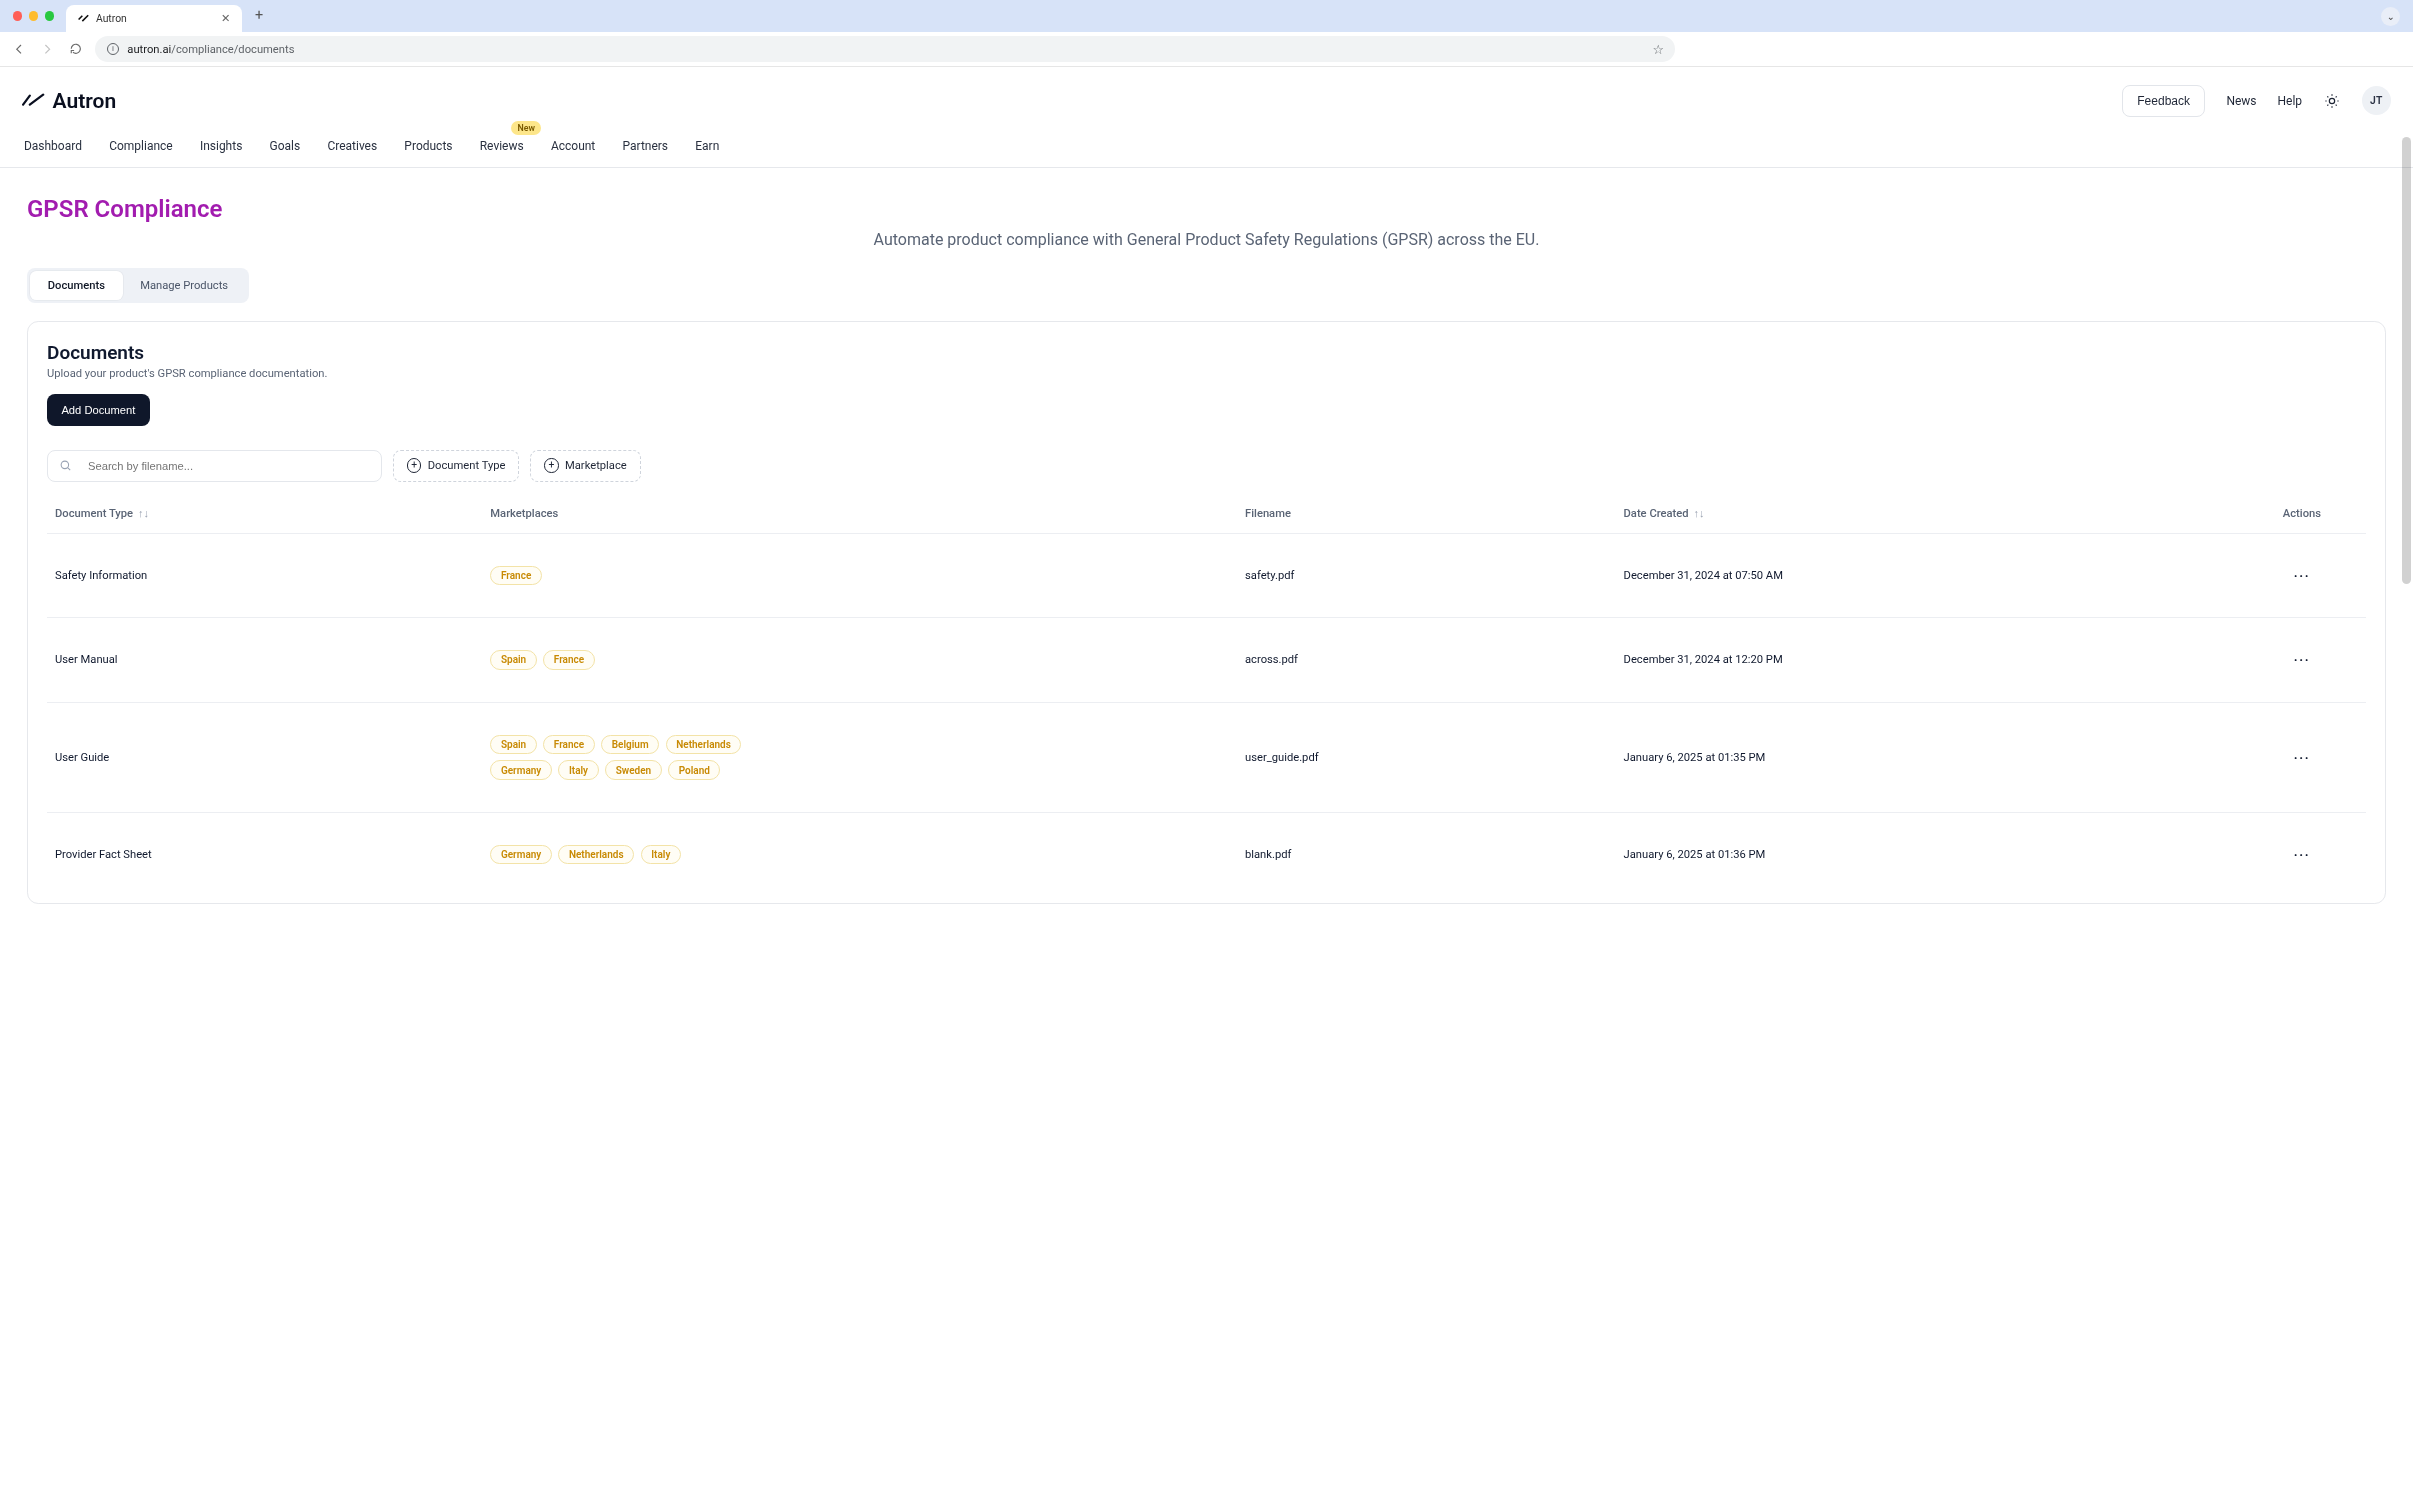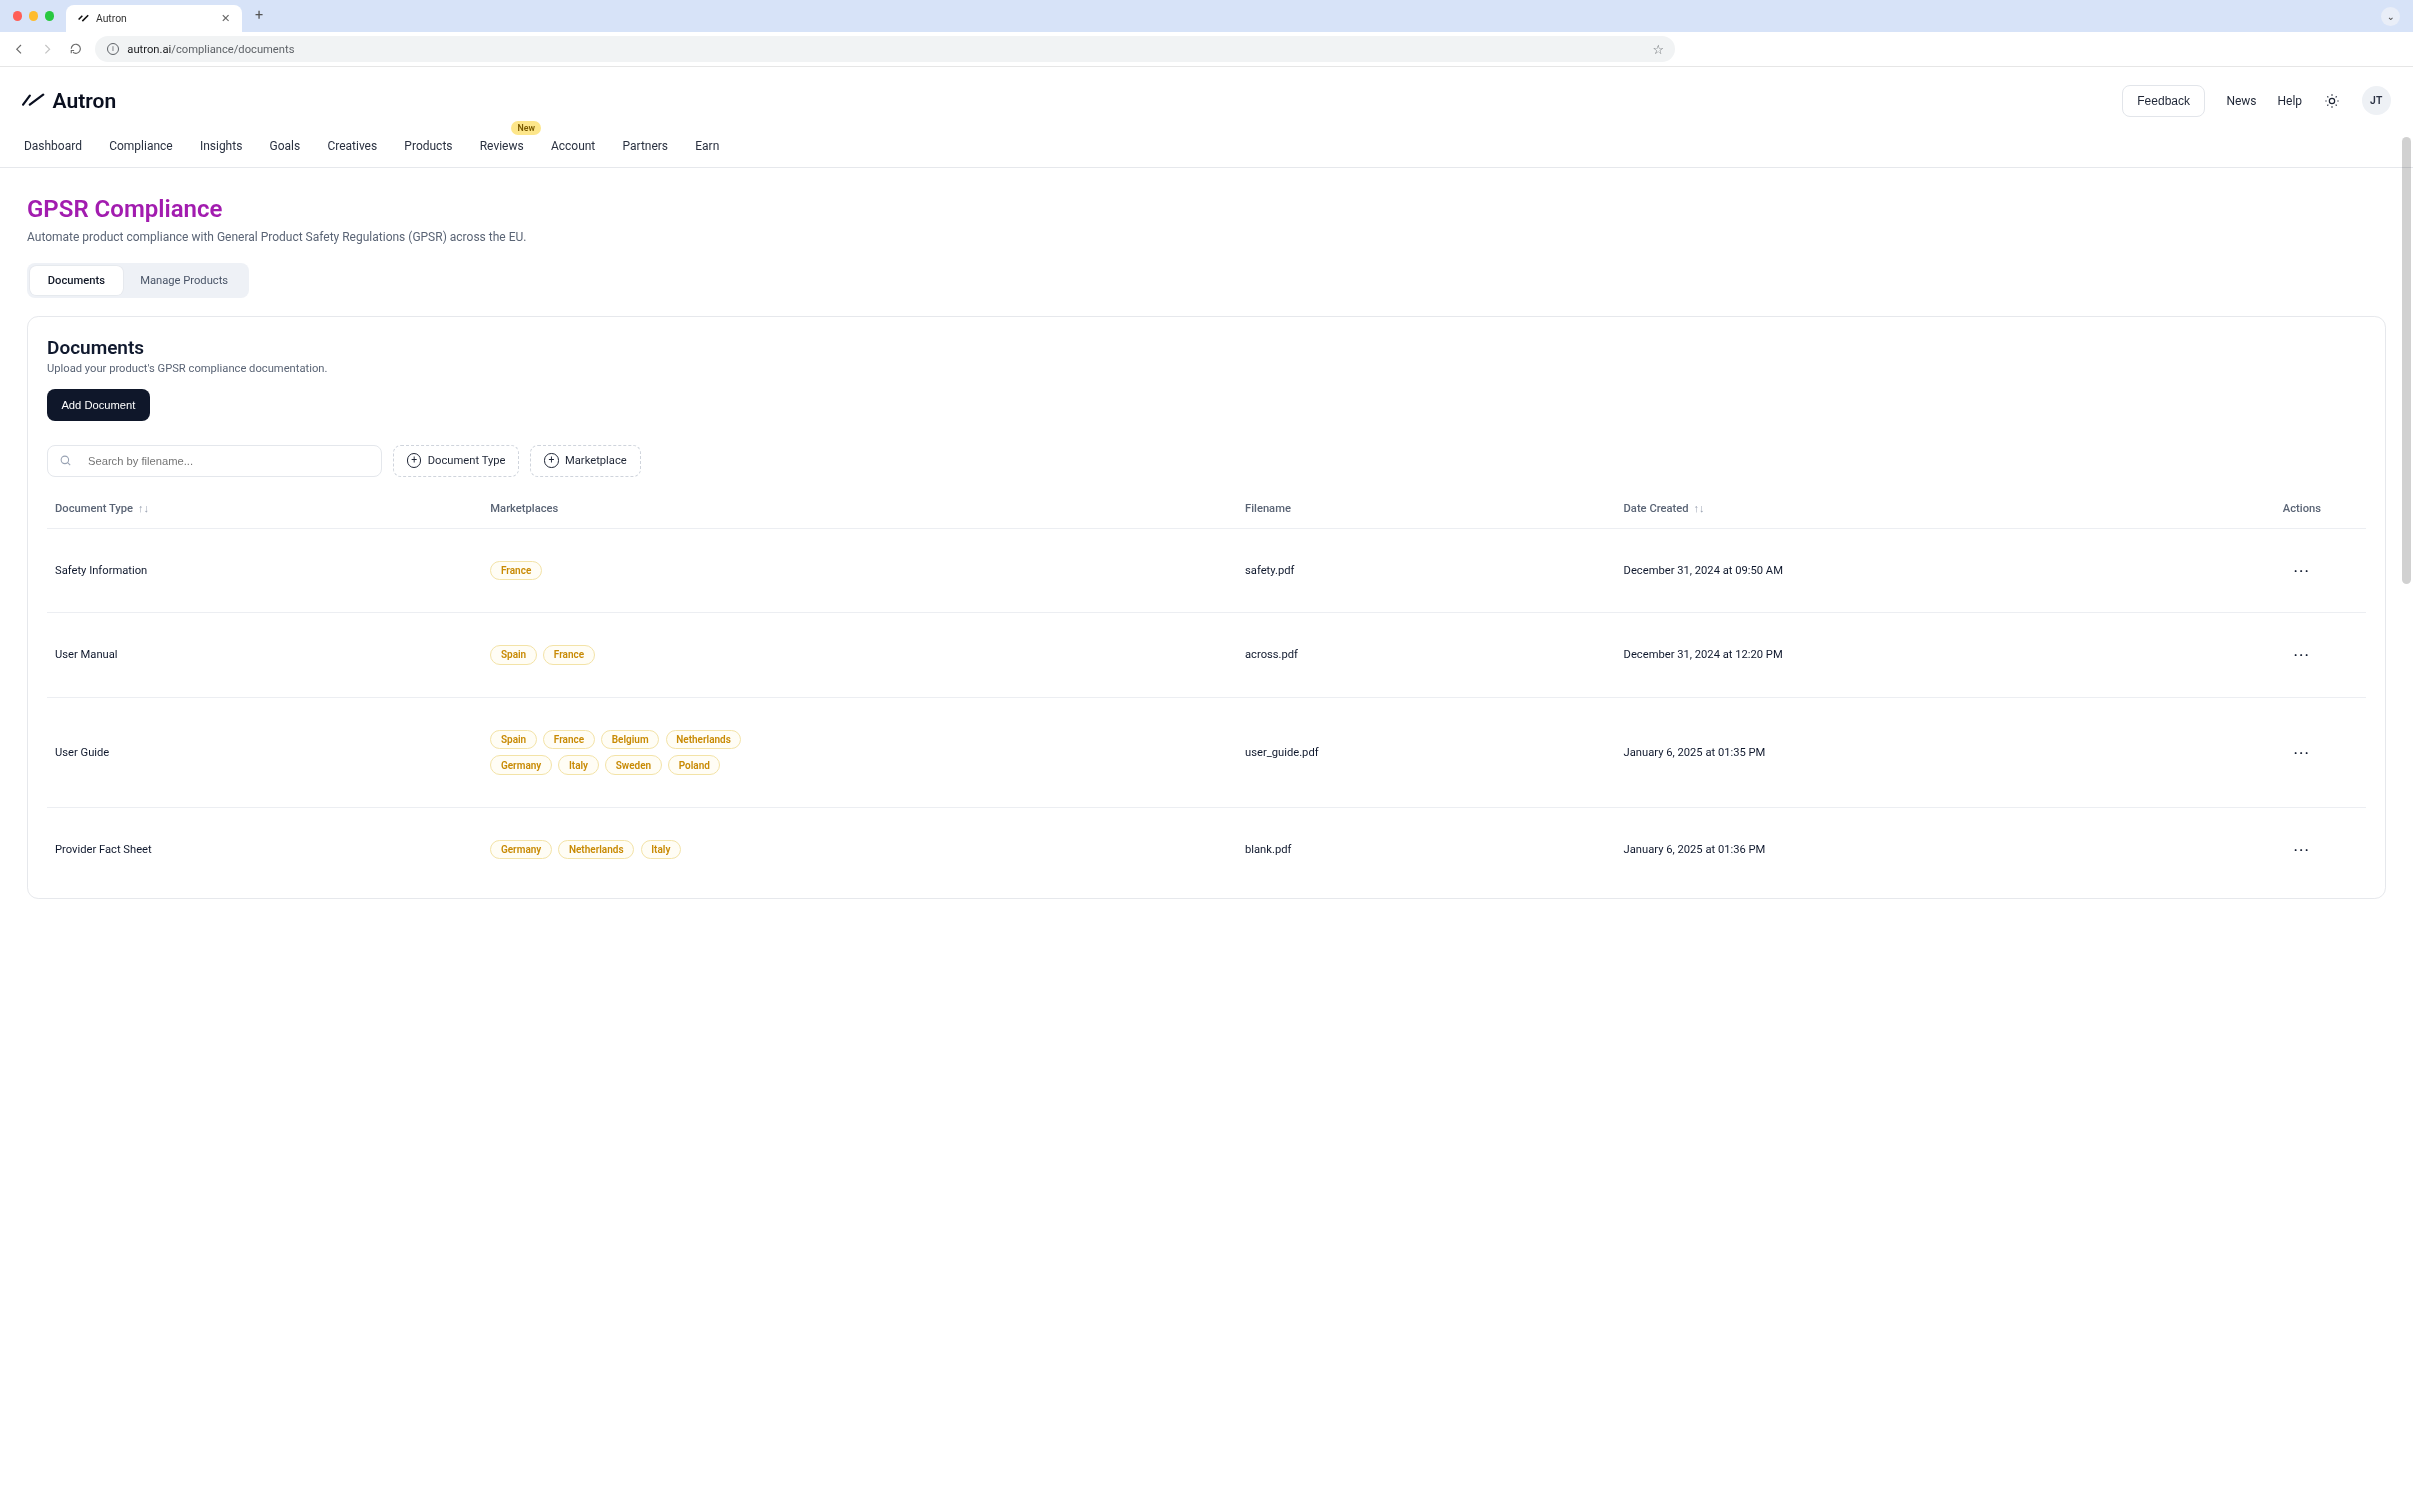--- a/index.html
+++ b/index.html
@@ -40,21 +40,21 @@
   .feedback-btn { border:0.8px solid #e2e5ea; background:#fff; border-radius:8px; padding:8px 14.4px; font-size:12px; color:#1f2636; }
   .link { font-size:12px; color:#1f2636; }
   .icon-btn { width:17.6px; height:17.6px; color:#1f2636; display:flex; align-items:center; justify-content:center;}
   .avatar { width:29px; height:29px; border-radius:50%; background:#eef1f5; color:#2b3244; font-size:10.4px; font-weight:600; display:flex; align-items:center; justify-content:center;}
   .mainnav { display:flex; gap:24px; padding:4.8px 22.3px 0 22.3px; border-bottom:0.8px solid #e6e8ec; }
   .mainnav .item { position:relative; padding:9.6px 1.6px 14.4px 1.6px; font-size:12px; color:#2a3140; }
   .mainnav .badge { position:absolute; top:-8px; right:-16px; background:#fde68a; color:#7a5a00; font-size:8.8px; font-weight:600; padding:1.6px 6.4px; border-radius:8px;}
 
   .page { padding:27px 27px 32px 27px; }
   .page h1 { font-size:24px; font-weight:600; color:#a21caf; margin-bottom:6.4px;}
-  .page .sub { font-size:12px; color:#5a6475; margin-bottom:19px;}
+  .page .sub { font-size:16px; color:#5a6475; margin-bottom:19px;text-align:center;}
   .seg { display:inline-flex; background:#eef1f6; border-radius:8px; padding:3.2px; margin-bottom:17.6px;}
   .seg .segbtn { padding:8px 17.6px; font-size:11.2px; border-radius:6.4px; color:#4a5568; }
   .seg .segbtn.active { background:#fff; color:#111827; font-weight:500; box-shadow:0 0 0 0.8px #e4e7ec;}
   .card { border:0.8px solid #e6e8ec; border-radius:11.2px; padding:19px 19px 6.4px 19px;}
   .card h2 { font-size:19px; font-weight:600; color:#10192e; margin-bottom:3.2px;}
   .card .desc { font-size:11.2px; color:#5a6475; margin-bottom:14.4px;}
   .primary-btn { background:#0f172a; color:#fff; border:none; border-radius:8px; padding:9.6px 14.4px; font-size:11.2px; font-weight:500;}
   .filters { display:flex; gap:11.2px; margin:24px 0 12.8px 0;}
   .search { flex:0 0 335px; display:flex; align-items:center; border:0.8px solid #e4e7ec; border-radius:8px; height:32px; padding:0 11.2px; gap:16px; color:#98a2b3;}
   .search input { border:none; outline:none; font-size:11.2px; flex:1; background:transparent;}
@@ -207,21 +207,21 @@
           </thead>
           <tbody id="tbody">
               <tr>
                 <td>Safety Information</td>
                 <td>
                   <div class="tags">
                     <span class="tag">France</span>
                   </div>
                 </td>
                 <td>safety.pdf</td>
-                <td>December 31, 2024 at 09:50 AM</td>
+                <td>December 31, 2024 at 07:50 AM</td>
                 <td class="actions"><span class="dots">···</span></td>
               </tr>
               <tr>
                 <td>User Manual</td>
                 <td>
                   <div class="tags">
                     <span class="tag">Spain</span>
                     <span class="tag">France</span>
                   </div>
                 </td>

